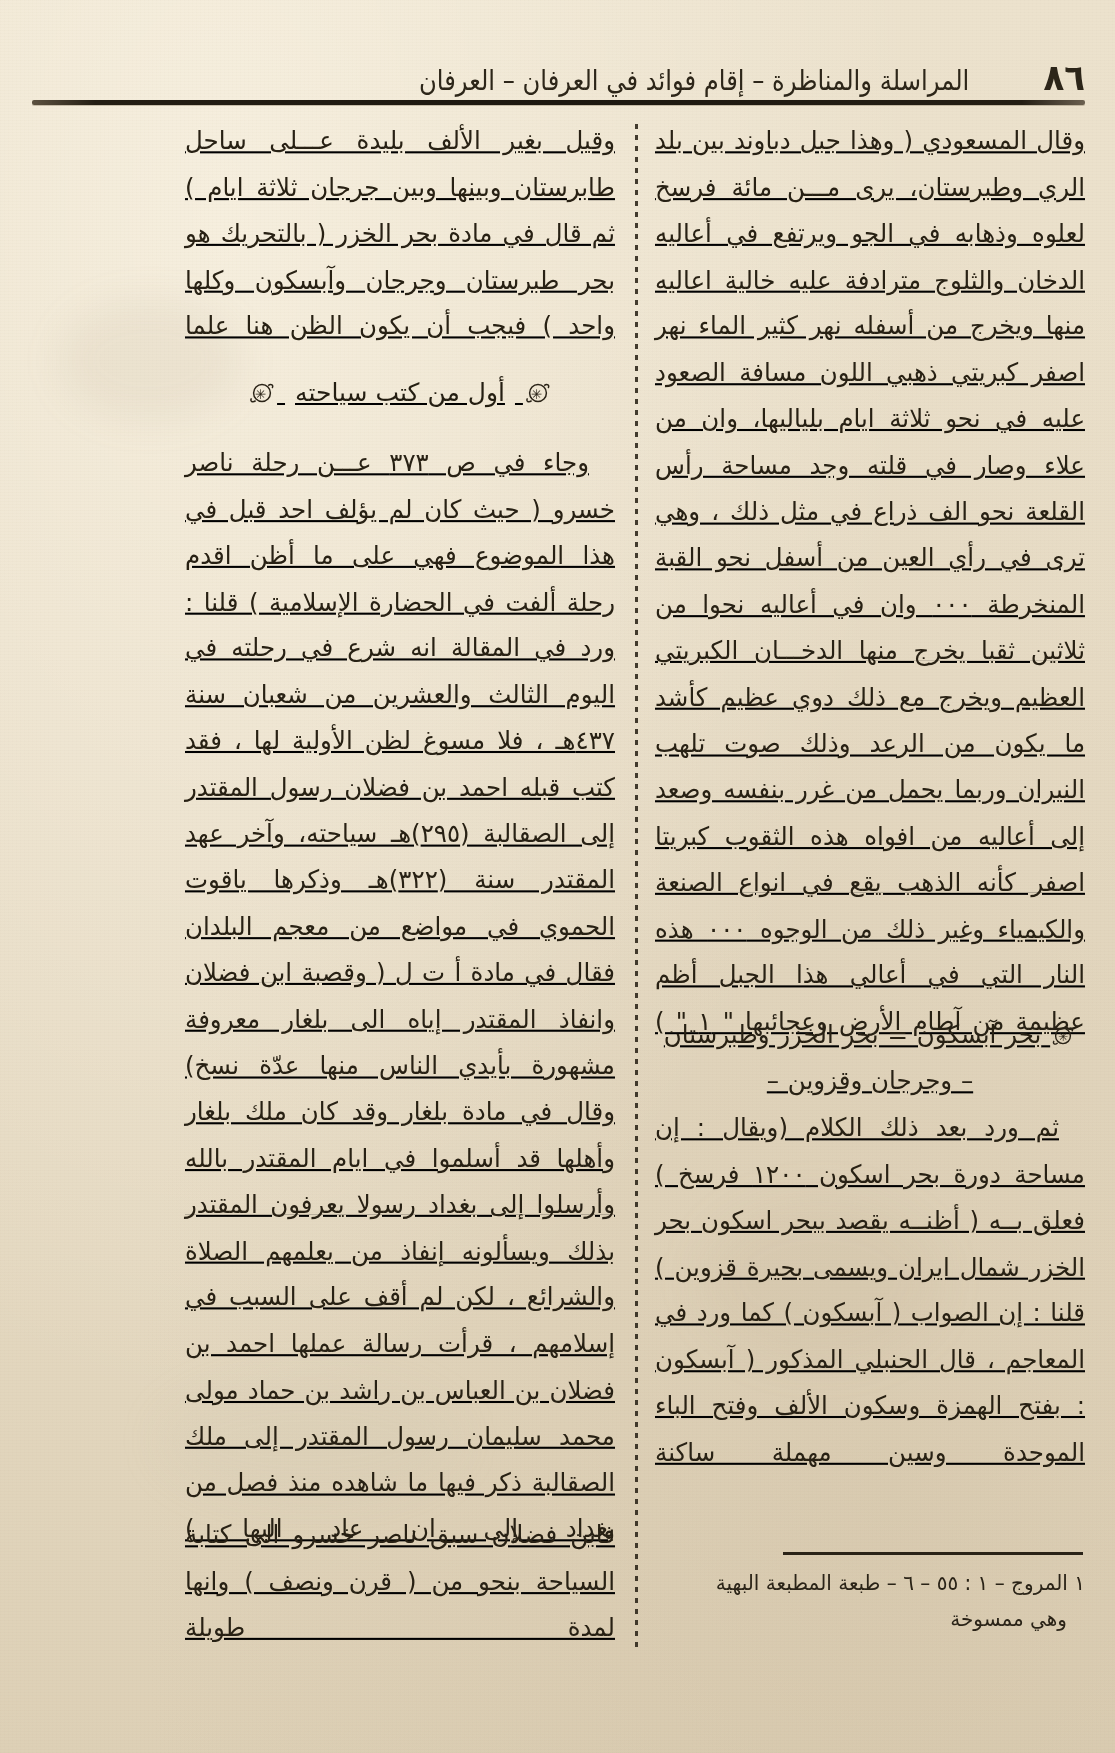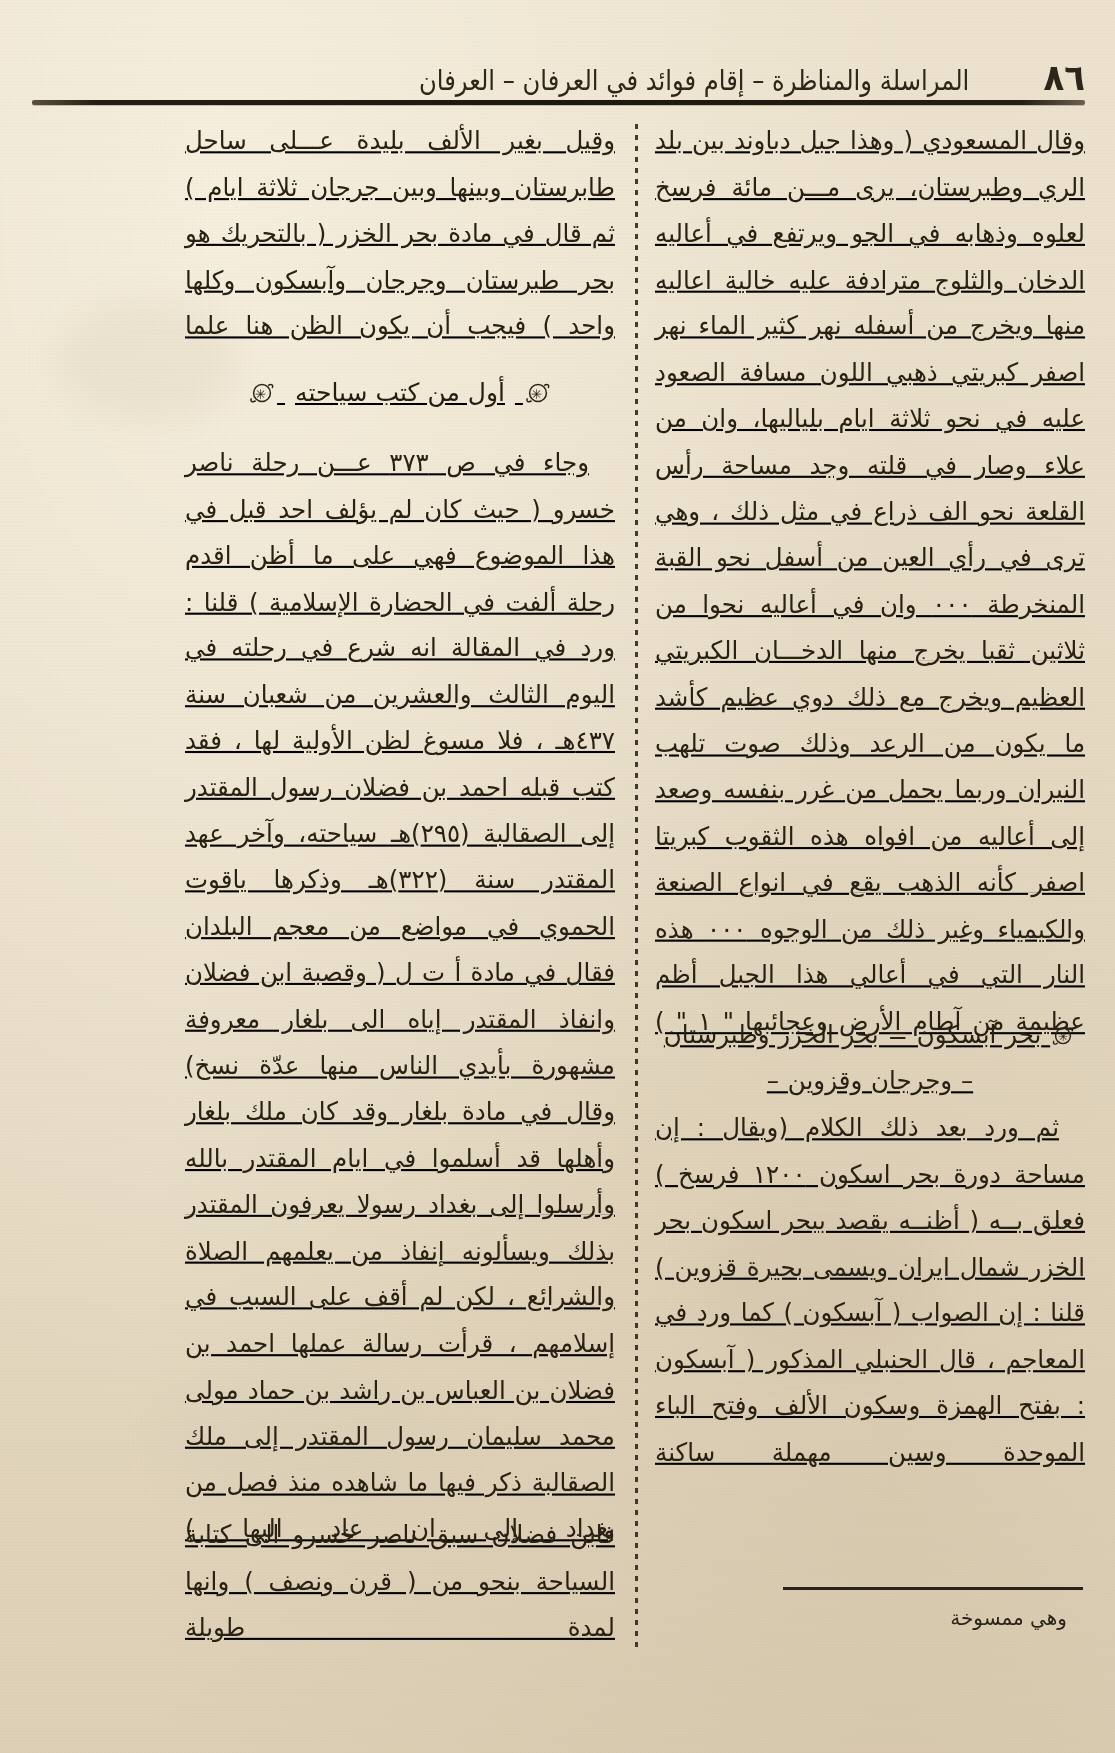--- a/index.html
+++ b/index.html
@@ -224,20 +224,21 @@
         </span>
         <span>بحر آبسكون = بحر الخزر وطبرستان</span>
       </p>
       <p class="para center">– وجرجان وقزوين –</p>
 
       <p class="para lead-indent">ثم ورد بعد ذلك الكلام (ويقال : إن مساحة دورة بحر اسكون ١٢٠٠ فرسخ ) فعلق بــه ( أظنــه يقصد ببحر اسكون بحر الخزر شمال ايران ويسمى بحيرة قزوين ) قلنا : إن الصواب ( آبسكون ) كما ورد في المعاجم ، قال الحنبلي المذكور ( آبسكون : بفتح الهمزة وسكون الألف وفتح الباء الموحدة وسين مهملة ساكنة</p>
 
       <div class="footnote-wrap">
         <div class="footnote-rule"></div>
         <div class="footnote">
+          <span>١ المروج – ١ : ٥٥ – ٦ – طبعة المطبعة البهية</span>
           <span class="fn-2">وهي ممسوخة</span>
         </div>
       </div>
     </div>
 
     <div class="divider"></div>
 
     <div class="col col-left">
 
       <p class="para">وقيل بغير الألف بليدة عـــلى ساحل طابرستان وبينها وبين جرجان ثلاثة ايام ) ثم قال في مادة بحر الخزر ( بالتحريك هو بحر طبرستان وجرجان وآبسكون وكلها واحد ) فيجب أن يكون الظن هنا علما</p>

